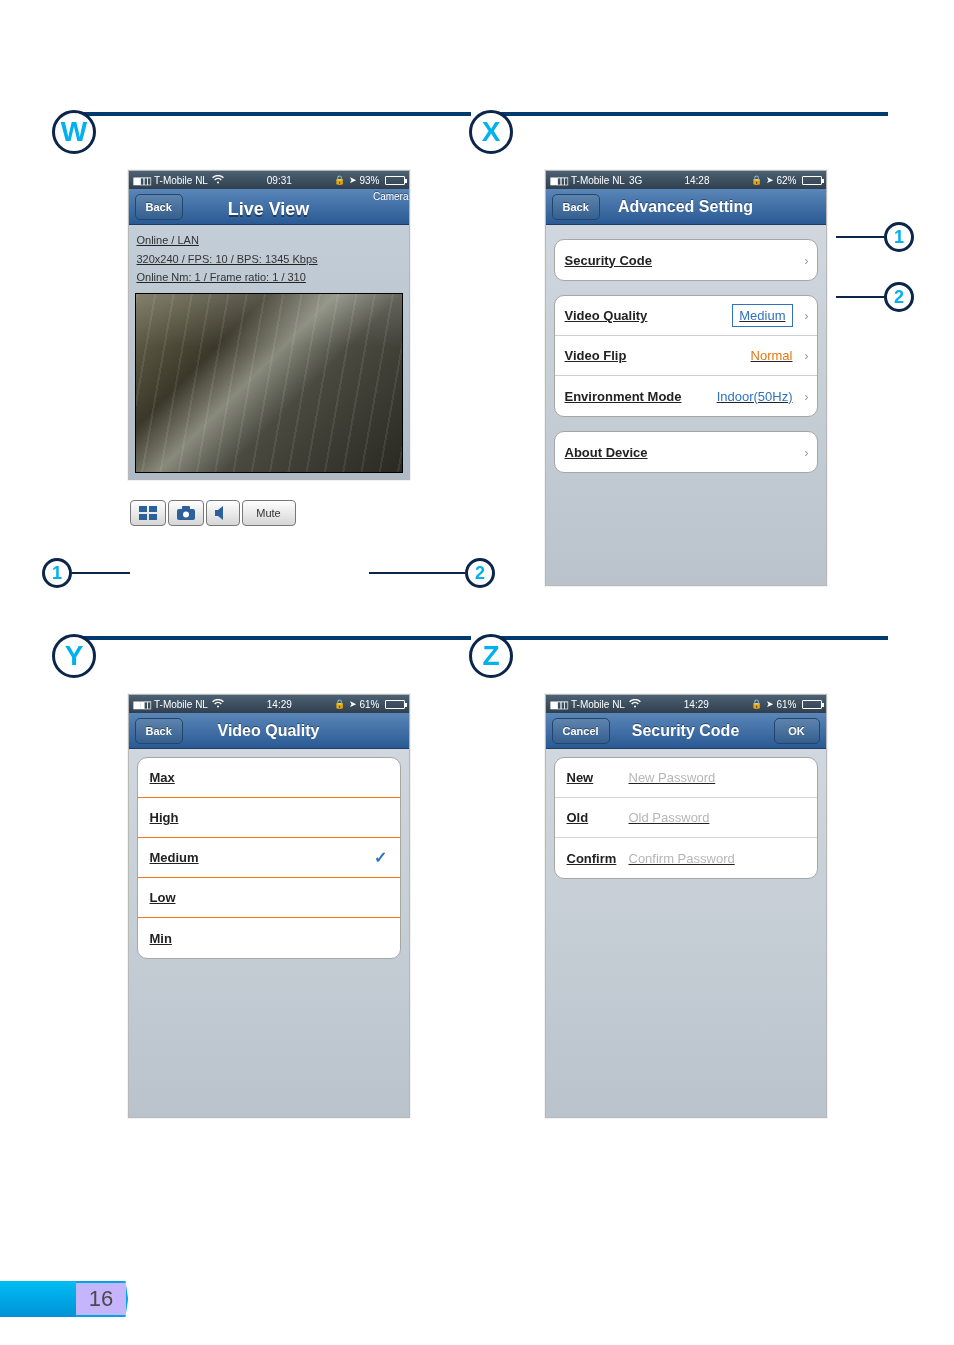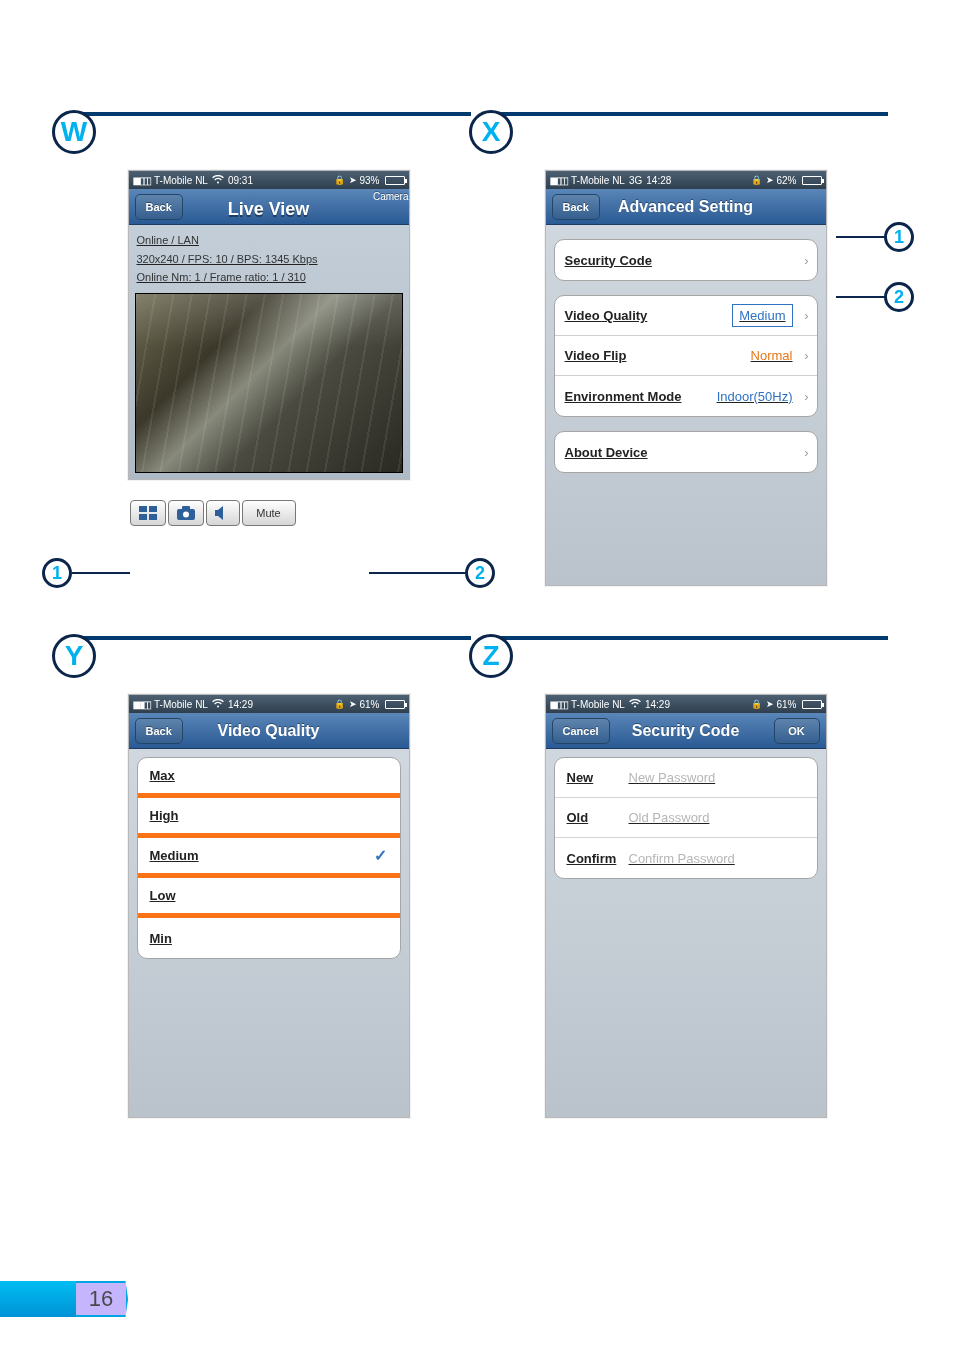--- a/index.html
+++ b/index.html
@@ -51,21 +51,21 @@
   .statusbar {
     height: 18px;
     background: linear-gradient(#4c6173, #2f3f4e);
     color: #fff;
     display: flex; align-items: center;
     padding: 0 4px;
     font-size: 10px;
     gap: 4px;
   }
   .statusbar .sig { letter-spacing: -2px; }
-  .statusbar .spacer { flex: 1; }
+  .statusbar .spacer { flex: 1; text-align: center; }
   .statusbar .right { display: flex; align-items: center; gap: 3px; }
   .lock-icon { font-size: 9px; }
   .loc-icon { font-size: 9px; }
   .battery {
     width: 20px; height: 9px; border: 1px solid #fff; border-radius: 1px;
     position: relative; margin-left: 2px;
   }
   .battery::after {
     content: "";
     position: absolute; right: -3px; top: 2px;
@@ -179,21 +179,21 @@
     border: 1px solid #2f72c3; padding: 3px 6px; margin-right: 14px; color:#2f72c3;
   }
   .li.orange .val { color: #e57615; }
 
   
   .plain-list {
     background:#fff; border:1px solid #a6a6a6; border-radius:10px; overflow:hidden;
   }
   .pli {
     height: 40px; display:flex; align-items:center; padding:0 12px;
-    border-bottom:5px solid #f97316; font-size:13px; font-weight:700;
+    border-bottom:1px solid #f97316; font-size:13px; font-weight:700;
     position:relative;
   }
   .pli:last-child{ border-bottom:none; }
   .check { position:absolute; right:12px; color:#2f72c3; font-size:16px; font-weight:700; }
 
   
   .frow {
     height: 40px; display:flex; align-items:center; padding:0 12px;
     border-bottom:1px solid #d4d4d4; font-size:13px;
   }

